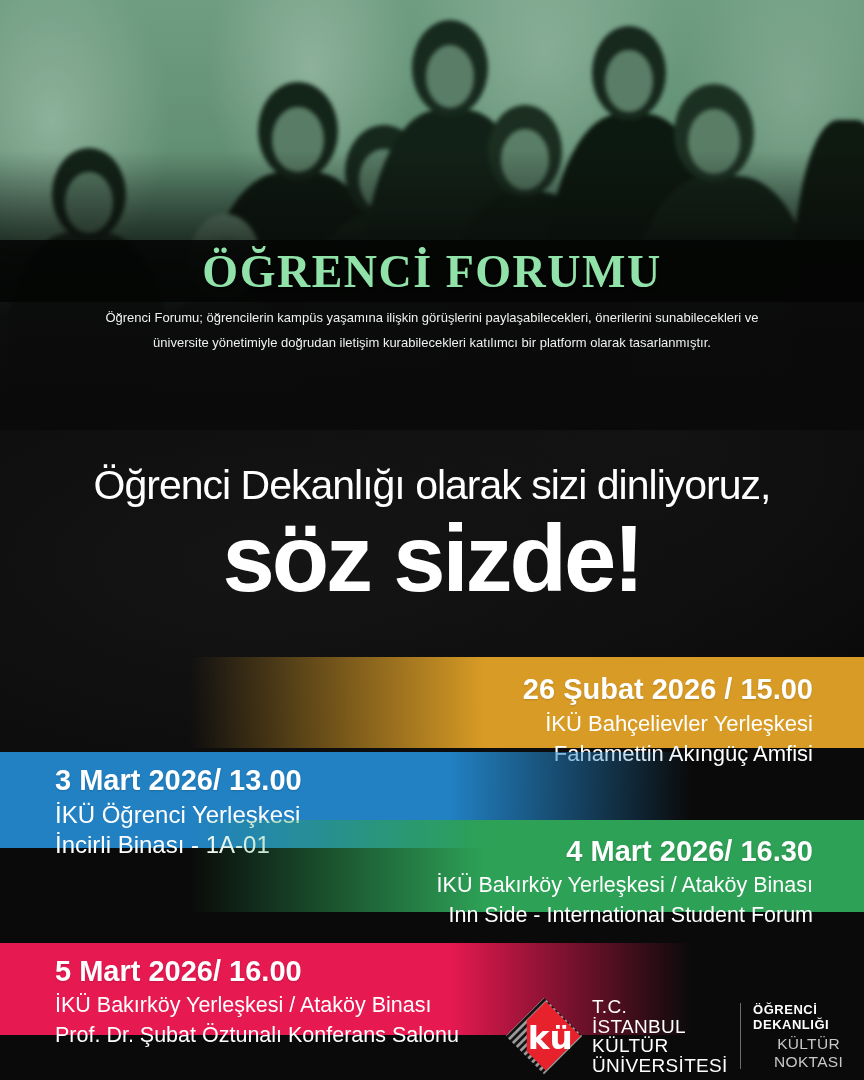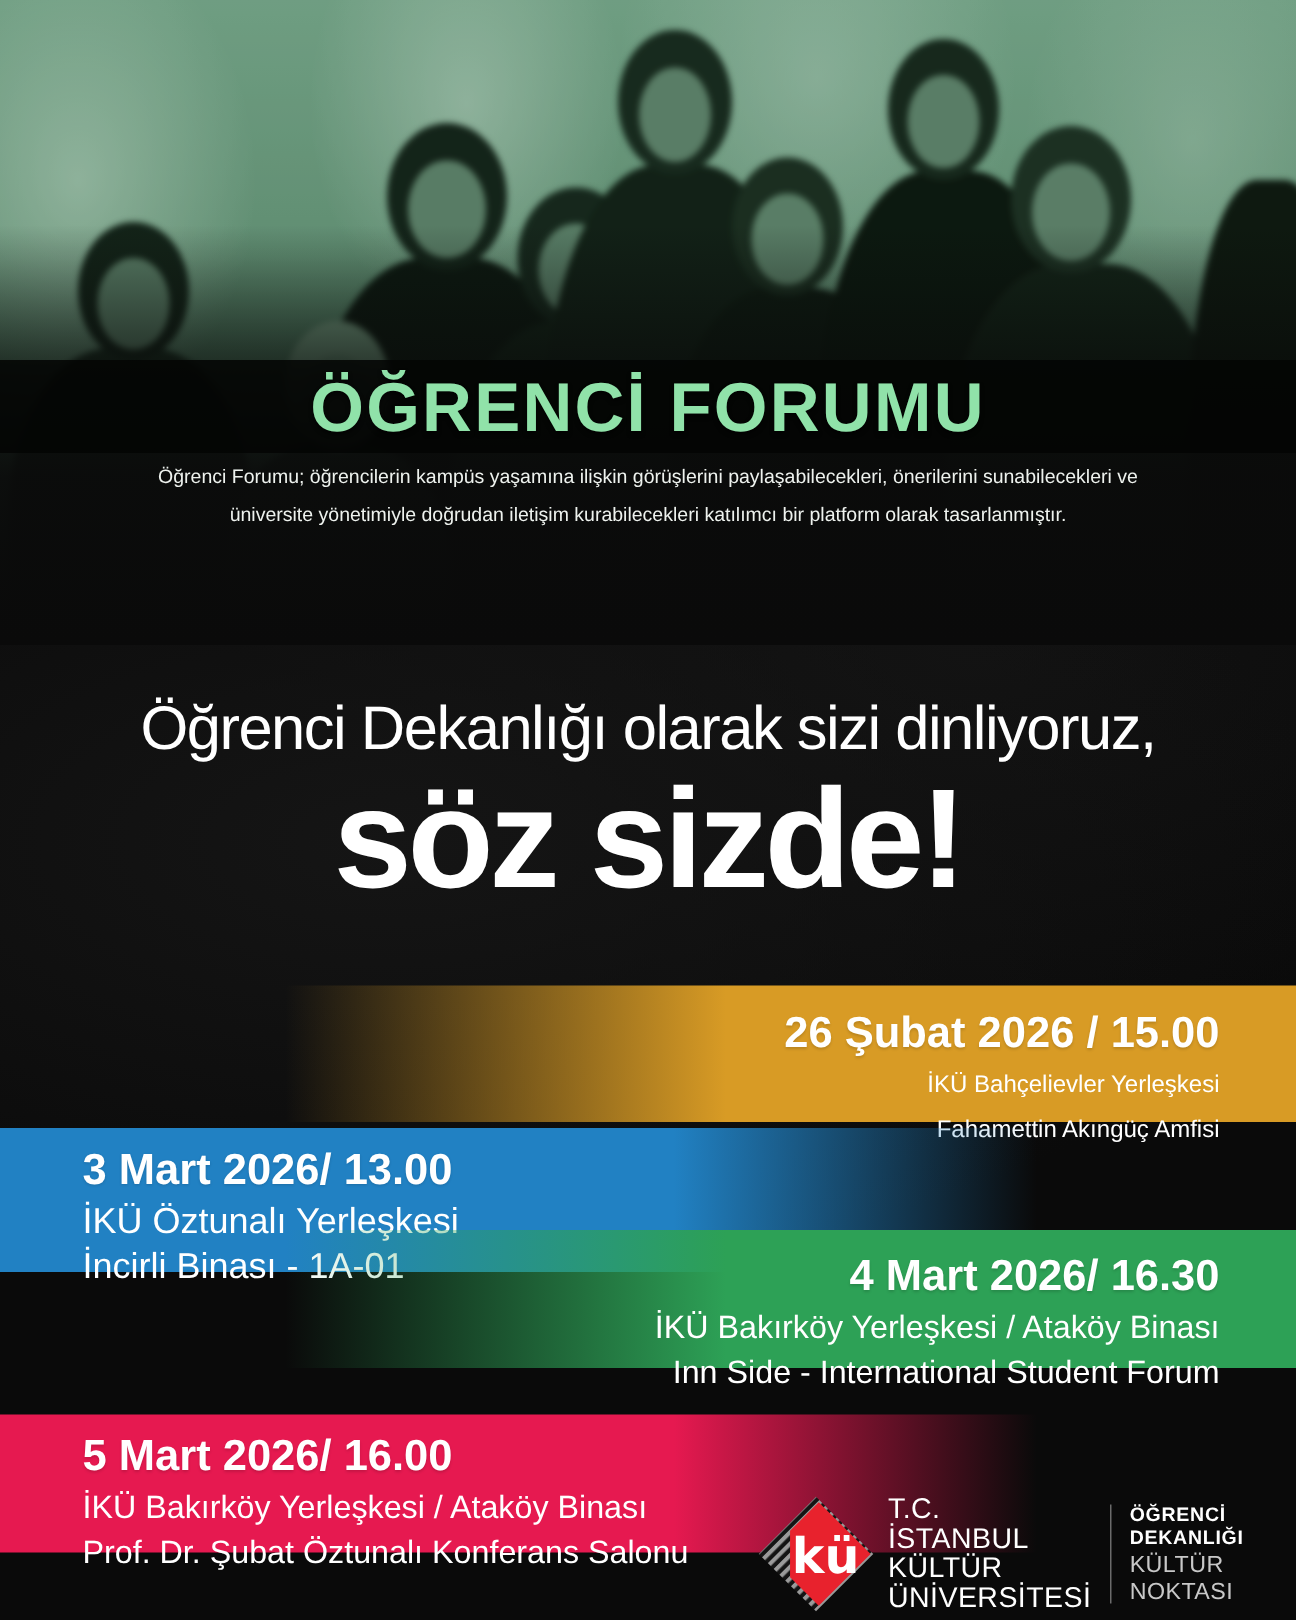--- a/index.html
+++ b/index.html
@@ -44,21 +44,21 @@
   .p7 .torso{left:545px;top:114px;width:176px;height:320px;background:#0e1b12;}
   .p8 .head{left:674px;top:84px;width:80px;height:98px;background:#22392a;}
   .p8 .torso{left:630px;top:176px;width:186px;height:260px;background:#17291d;}
   .p9 .torso{left:792px;top:120px;width:110px;height:320px;background:#101c13;}
   .photo-dim{position:absolute;inset:0;background:rgba(8,16,11,.22);}
   .photo-fade{position:absolute;left:0;top:150px;width:864px;height:280px;
     background:linear-gradient(180deg, rgba(10,10,10,0) 0%, rgba(9,10,9,.72) 36%,
       rgba(10,10,10,.95) 60%, #0a0a0a 100%);}
   
   .title-band{position:absolute;left:0;top:240px;width:864px;height:62px;
-    background:rgba(3,5,3,.86);display:flex;align-items:center;justify-content:center;}
+    background:rgba(3,5,3,.86);display:flex;align-items:center;justify-content:center;font-family:Liberation Serif, serif;}
   .title{margin:0;font-size:46px;font-weight:700;letter-spacing:1.5px;
     color:var(--accent-green,#90e2a9);text-shadow:0 2px 3px rgba(0,0,0,.6);}
   
   .description{position:absolute;left:50%;top:306px;transform:translateX(-50%);
     width:656px;margin:0;text-align:center;font-size:13px;line-height:24.5px;
     color:#eef2ee;}
   
   .headline{position:absolute;left:0;top:460px;width:864px;text-align:center;}
   .headline-line1{font-size:41px;line-height:50px;letter-spacing:-1px;color:#fff;}
   .headline-line2{font-size:94px;line-height:98px;font-weight:700;letter-spacing:-3px;color:#fff;}
@@ -71,32 +71,32 @@
   .b5{top:913px;height:92px;}
   .banner-text{padding-top:10px;}
   .b2 .banner-text{padding-top:14px;}
   .b4 .banner-text{padding-top:13px;}
   .banner-left .banner-text{padding-left:55px;text-align:left;}
   .banner-right .banner-text{padding-right:51px;text-align:right;}
   .event-date{font-size:29px;line-height:36px;font-weight:700;margin-bottom:2px;
     text-shadow:0 1px 2px rgba(0,0,0,.15);}
   .event-loc{line-height:29.5px;font-weight:400;color:#fff;}
   .b1 .event-loc{font-size:24px;}
-  .b2 .event-loc{font-size:16px;}
+  .b2 .event-loc{font-size:22px;}
   .b3 .event-loc{font-size:24px;}
   .b4 .event-loc{font-size:21.5px;}
   .b5 .event-loc{font-size:21.5px;}
   
   .footer{position:absolute;left:504px;top:992px;height:88px;display:flex;align-items:center;}
   .logo{width:80px;height:84px;flex:0 0 auto;}
   .org{margin-left:8px;font-weight:400;font-size:19px;line-height:19.5px;
     letter-spacing:.3px;color:#fff;}
   .divider{width:2px;height:66px;background:#7d7d7d;opacity:.85;margin:0 12px 0 12px;}
   .dept1{font-size:13px;font-weight:700;letter-spacing:.5px;color:#fff;}
-  .dept2{font-size:15.5px;color:#c8c8c8;margin-top:3px;letter-spacing:.3px;}
+  .dept2{font-size:15.5px;color:#c8c8c8;margin-top:3px;letter-spacing:.3px;text-align:center;}
 </style>
 </head>
 <body>
 
 <div class="poster">
 
   <div class="photo">
     <div class="people">
       <div class="person p1">
           <div class="torso"></div>
@@ -152,21 +152,21 @@
   <div class="banner b2 banner-right" style="background: linear-gradient(90deg, rgba(216, 155, 37, 0) 22%, rgb(216, 155, 37) 56%, rgb(216, 155, 37) 100%);">
     <div class="banner-text">
       <div class="event-date">26 Şubat 2026 / 15.00</div>
       <div class="event-loc">İKÜ Bahçelievler Yerleşkesi</div>
       <div class="event-loc">Fahamettin Akıngüç Amfisi</div>
     </div>
   </div>
   <div class="banner b3 banner-left" style="background: linear-gradient(90deg, rgb(33, 129, 195) 0%, rgb(33, 129, 195) 52%, rgba(33, 129, 195, 0) 80%);">
     <div class="banner-text">
       <div class="event-date">3 Mart 2026/ 13.00</div>
-      <div class="event-loc">İKÜ Öztunalı Yerleşkesi</div>
+      <div class="event-loc">İKÜ Öğrenci Yerleşkesi</div>
       <div class="event-loc">İncirli Binası - 1A-01</div>
     </div>
   </div>
   <div class="banner b4 banner-right" style="background: linear-gradient(90deg, rgba(45, 161, 86, 0) 22%, rgb(45, 161, 86) 56%, rgb(45, 161, 86) 100%);">
     <div class="banner-text">
       <div class="event-date">4 Mart 2026/ 16.30</div>
       <div class="event-loc">İKÜ Bakırköy Yerleşkesi / Ataköy Binası</div>
       <div class="event-loc">Inn Side - International Student Forum</div>
     </div>
   </div>

